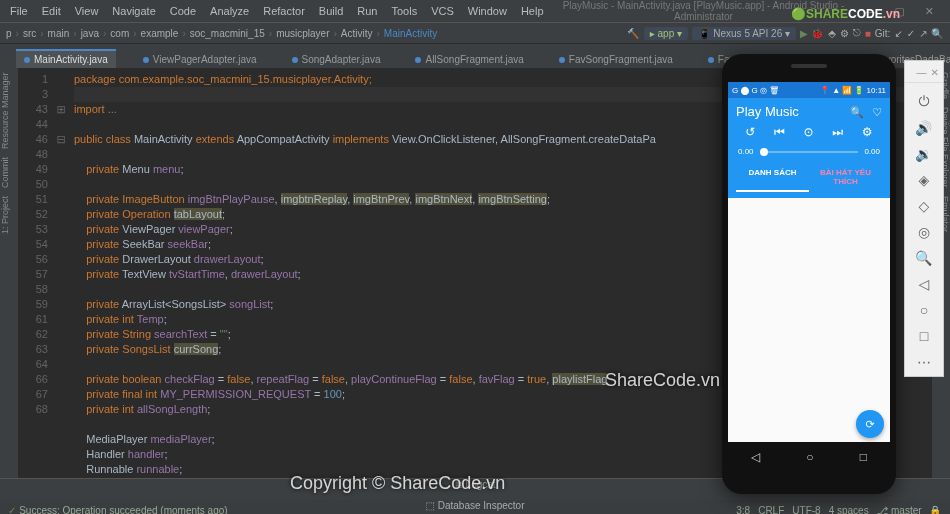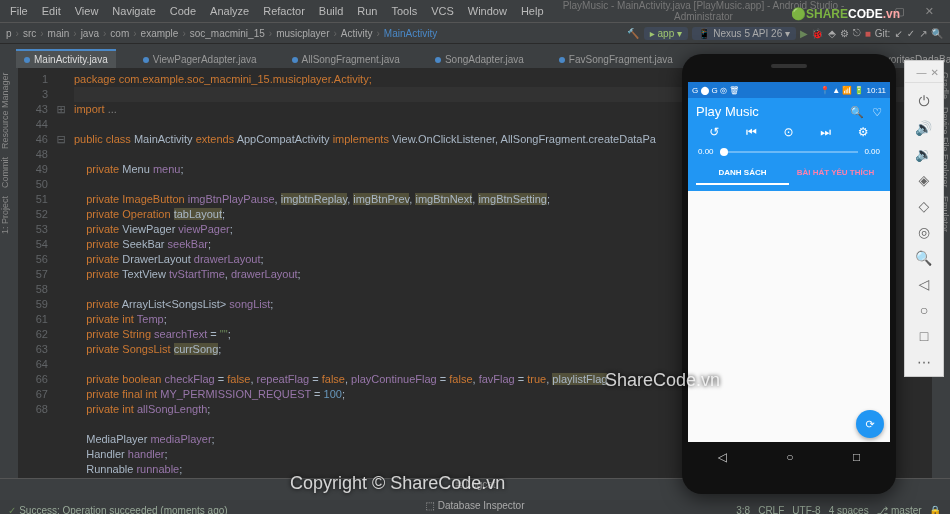--- a/index.html
+++ b/index.html
@@ -31,21 +31,21 @@
 .num { color: #6897bb; }
 .fld { color: #9876aa; }
 .comm { color: #808080; }
 .hl { background: #52503a; }
 .hlline { background: #323232; display: inline-block; width: 100%; }
 .btoolbar { height: 22px; background: #3c3f41; display: flex; align-items: center; padding: 0 6px; gap: 10px; font-size: 10px; color: #aaa; border-top: 1px solid #555; flex-direction: column; }
 .btoolbar .spacer { flex: 1; }
 .status { height: 20px; background: #3a3d3f; display: flex; align-items: center; padding: 0 8px; font-size: 10px; color: #9a9; gap: 8px; }
 .status .spacer { flex: 1; }
 .status .ok::before { content: "✓ "; color: #6a8759; }
-.emu { position: absolute; right: 54px; top: 54px; width: 214px; height: 440px; background: #111; border-radius: 20px; box-shadow: 0 4px 20px rgba(0,0,0,.6); padding: 28px 6px 6px 6px; }
+.emu { position: absolute; right: 54px; top: 54px; width: 174px; height: 440px; background: #111; border-radius: 20px; box-shadow: 0 4px 20px rgba(0,0,0,.6); padding: 28px 6px 6px 6px; }
 .emu .speaker { width: 36px; height: 4px; background: #333; border-radius: 2px; margin: -18px auto 14px; }
 .emu-screen { width: 100%; height: 360px; background: #fafafa; display: flex; flex-direction: column; }
 .emu-status { height: 16px; background: #1976d2; color: #fff; font-size: 8px; display: flex; align-items: center; padding: 0 4px; gap: 2px; }
 .emu-status .spacer { flex: 1; }
 .appbar { background: #2196f3; color: #fff; padding: 6px 8px; }
 .appbar-top { display: flex; align-items: flex-end; }
 .appbar-top .title { font-size: 13px; flex: 1; }
 .appbar-ctrl { display: flex; justify-content: space-around; padding: 6px 0; font-size: 12px; }
 .seekrow { display: flex; align-items: center; gap: 6px; font-size: 8px; padding: 2px 2px 6px; }
 .seekbar { flex: 1; height: 2px; background: #ffffff55; position: relative; }
@@ -129,25 +129,25 @@
   <div class="tab active">
       <span class="dot"></span>
       <span>MainActivity.java</span>
     </div>
   <div class="tab">
       <span class="dot"></span>
       <span>ViewPagerAdapter.java</span>
     </div>
   <div class="tab">
       <span class="dot"></span>
+      <span>SongAdapter.java</span>
+    </div>
+  <div class="tab">
+      <span class="dot"></span>
       <span>AllSongFragment.java</span>
-    </div>
-  <div class="tab">
-      <span class="dot"></span>
-      <span>SongAdapter.java</span>
     </div>
   <div class="tab">
       <span class="dot"></span>
       <span>FavSongFragment.java</span>
     </div>
   <div class="tab">
       <span class="dot"></span>
       <span>FavoritesOperations.java</span>
     </div>
   <div class="tab">

